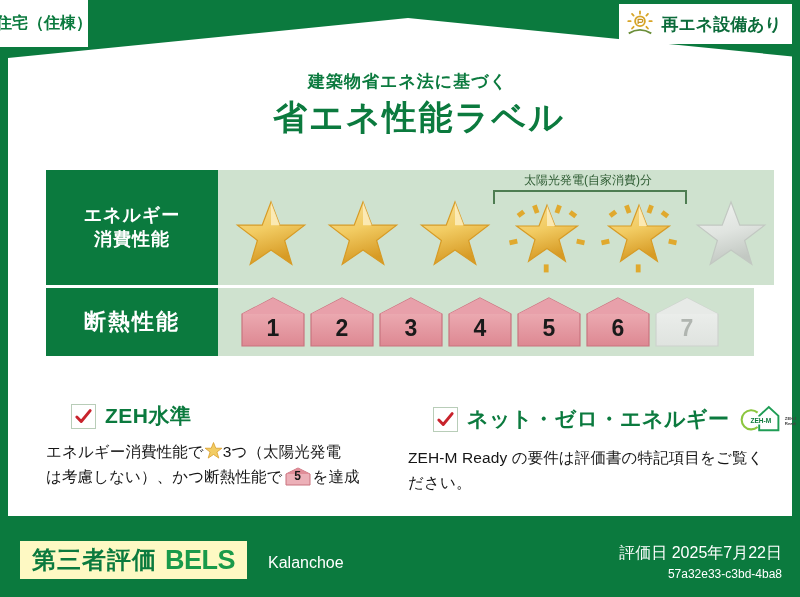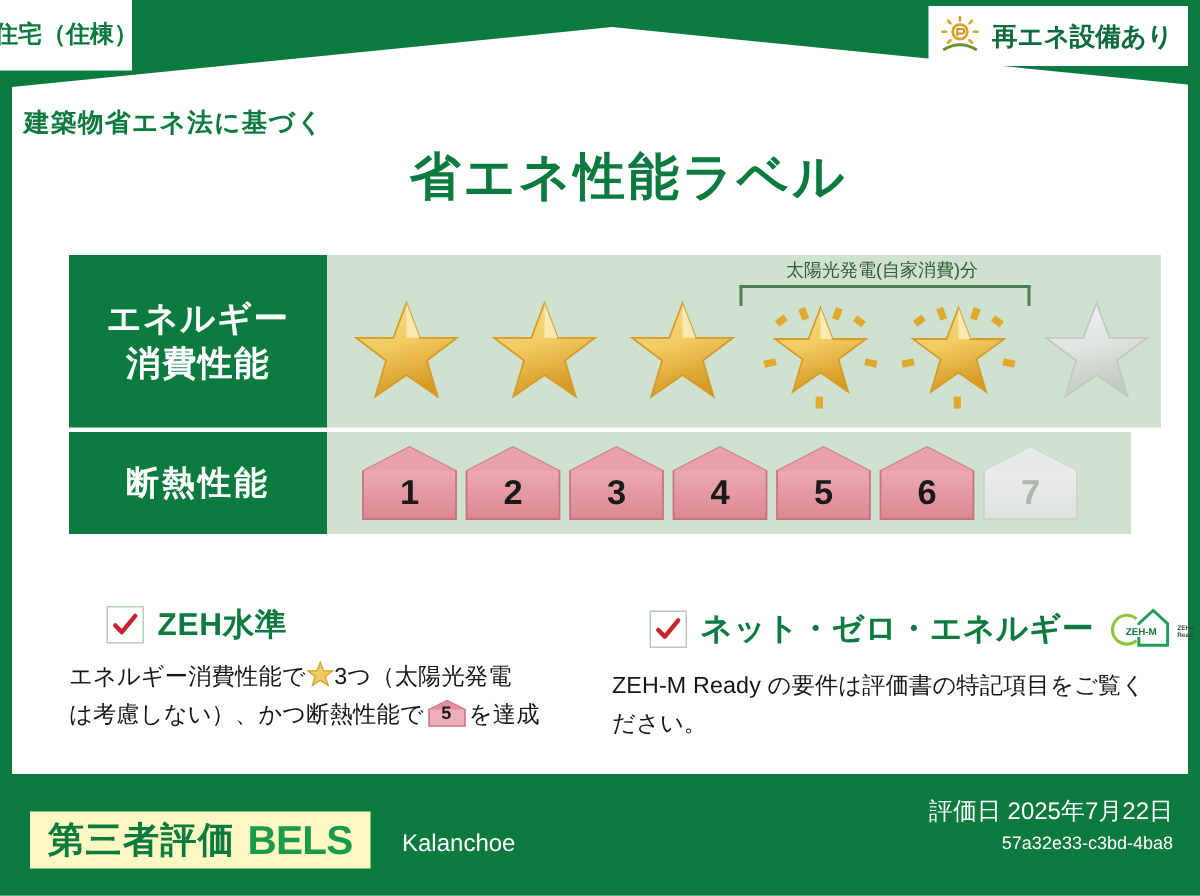--- a/index.html
+++ b/index.html
@@ -30,39 +30,39 @@
 
   
   .card{
     position:absolute;left:8px;top:18px;width:784px;height:498px;
     background:#ffffff;
     clip-path:polygon(0 40px, 400px 0, 800px 40px, 800px 498px, 0 498px);
   }
 
   
   .t-sub{
-    position:absolute;left:0;right:0;top:70px;
+    position:absolute;left:0;right:0;top:70px;text-align:center;
     color:#0b7a3e;font-weight:bold;font-size:17px;letter-spacing:1px;margin-left:16px;
   }
   .t-main{
     position:absolute;left:0;right:0;top:95px;text-align:center;
     color:#0b7a3e;font-weight:bold;font-size:34px;letter-spacing:2px;margin-left:38px;
   }
 
   
   .row{position:absolute;left:46px;width:708px;display:flex;}
   .row-energy{top:170px;height:115px;}
   .row-insul{top:288px;height:68px;}
 
   .row-label{
     background:#0b7a3e;color:#fff;font-weight:bold;
     display:flex;flex-direction:column;align-items:center;justify-content:center;
     line-height:1.28;flex:0 0 172px;
   }
-  .row-energy .row-label{font-size:23px;letter-spacing:1px;}
+  .row-energy .row-label{font-size:18px;letter-spacing:1px;}
   .row-insul .row-label{font-size:22px;letter-spacing:2px;}
 
   .row-body{
     flex:1;background:#cfe2cf;position:relative;
     display:flex;align-items:center;
   }
 
   
   .stars{display:flex;align-items:center;gap:6px;padding-left:10px;margin-top:12px;}
   .star-wrap{position:relative;width:86px;height:80px;}
@@ -114,21 +114,21 @@
   
   .bels-box{
     position:absolute;left:20px;bottom:18px;height:38px;background:#fef9c3;
     display:flex;align-items:center;padding:0 12px;
   }
   .bels-box .jp{color:#0b7a3e;font-weight:bold;font-size:24px;letter-spacing:1px;}
   .bels-box .en{color:#1a9a4a;font-weight:bold;font-size:27px;margin-left:8px;letter-spacing:-0.5px;}
   .bels-name{
     position:absolute;left:268px;bottom:25px;color:#fff;font-size:16px;
   }
-  .foot-right{position:absolute;right:18px;bottom:28px;text-align:right;color:#fff;}
+  .foot-right{position:absolute;right:18px;bottom:16px;text-align:right;color:#fff;}
   .foot-right .date{font-size:16px;white-space:nowrap;}
   .foot-right .uid{font-size:12px;margin-top:3px;white-space:nowrap;}
 </style>
 </head>
 <body>
 
 <div id="root">
 
   <div class="cat-tag">
     <span>住宅（住棟）</span>

